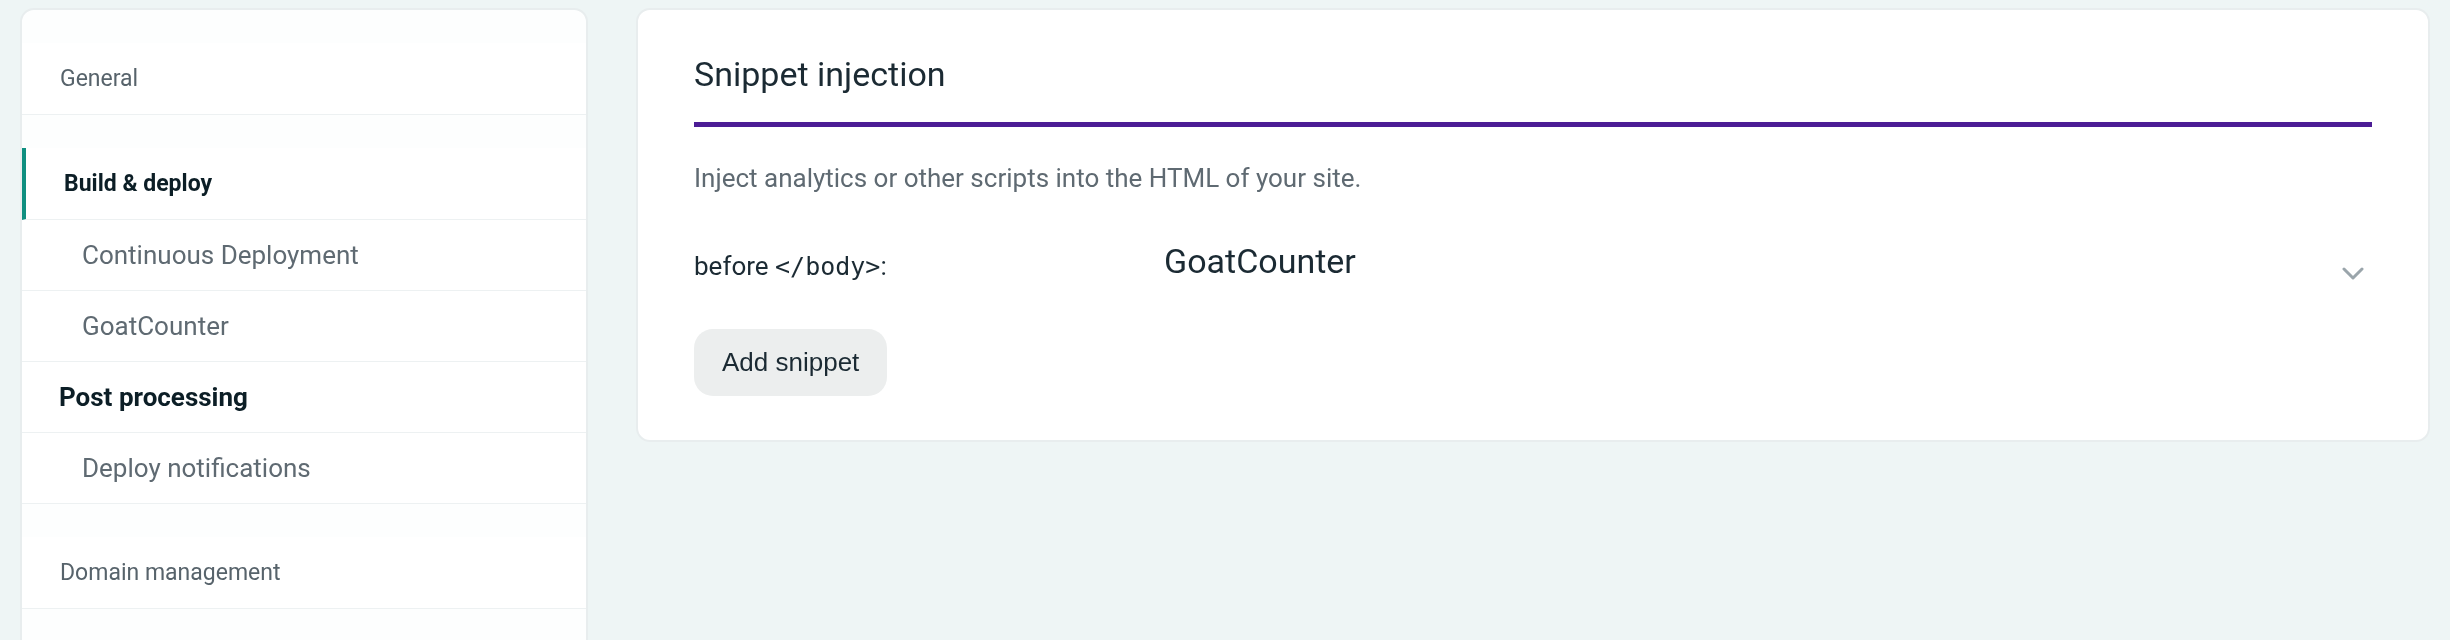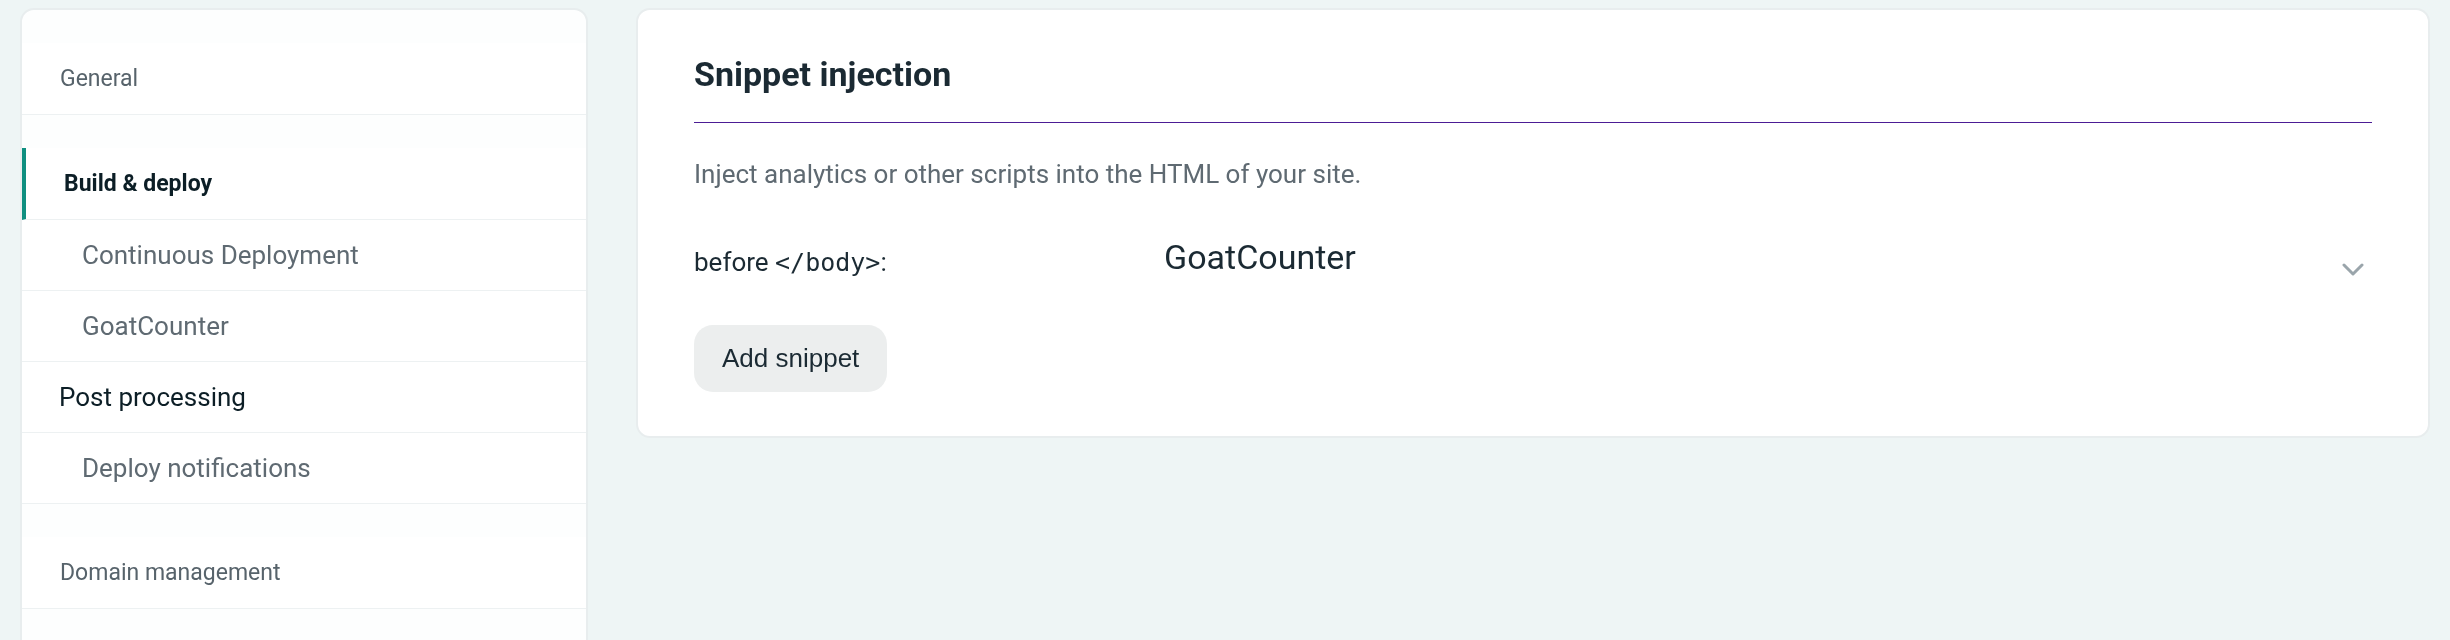--- a/index.html
+++ b/index.html
@@ -37,39 +37,39 @@
     }
     .side-sub {
       padding: 20px 38px 20px 60px;
       font-size: 26px;
       color: #5f6a72;
       border-bottom: 1px solid #edf1f2;
       cursor: pointer;
       background: #fff;
     }
     .side-sub.active {
-      font-weight: 400;
+      font-weight: 700;
       color: #0c1e26;
       padding-left: 37px;
     }
     .side-item.last { border-bottom: none; }
     .main {
       flex: 1;
       background: #fff;
       border: 2px solid #e8edee;
       border-radius: 14px;
       padding: 44px 56px;
       align-self: flex-start;
     }
     .panel-title {
       font-size: 34px;
-      font-weight: 700;
+      font-weight: 400;
       color: #1b2a33;
       padding-bottom: 28px;
-      border-bottom: 1px solid #4c1d95;
+      border-bottom: 5px solid #4c1d95;
       margin-bottom: 36px;
     }
     .panel-desc {
       font-size: 26px;
       color: #5f6a72;
       margin-bottom: 48px;
     }
     .snippet-row {
       display: flex;
       align-items: flex-end;

